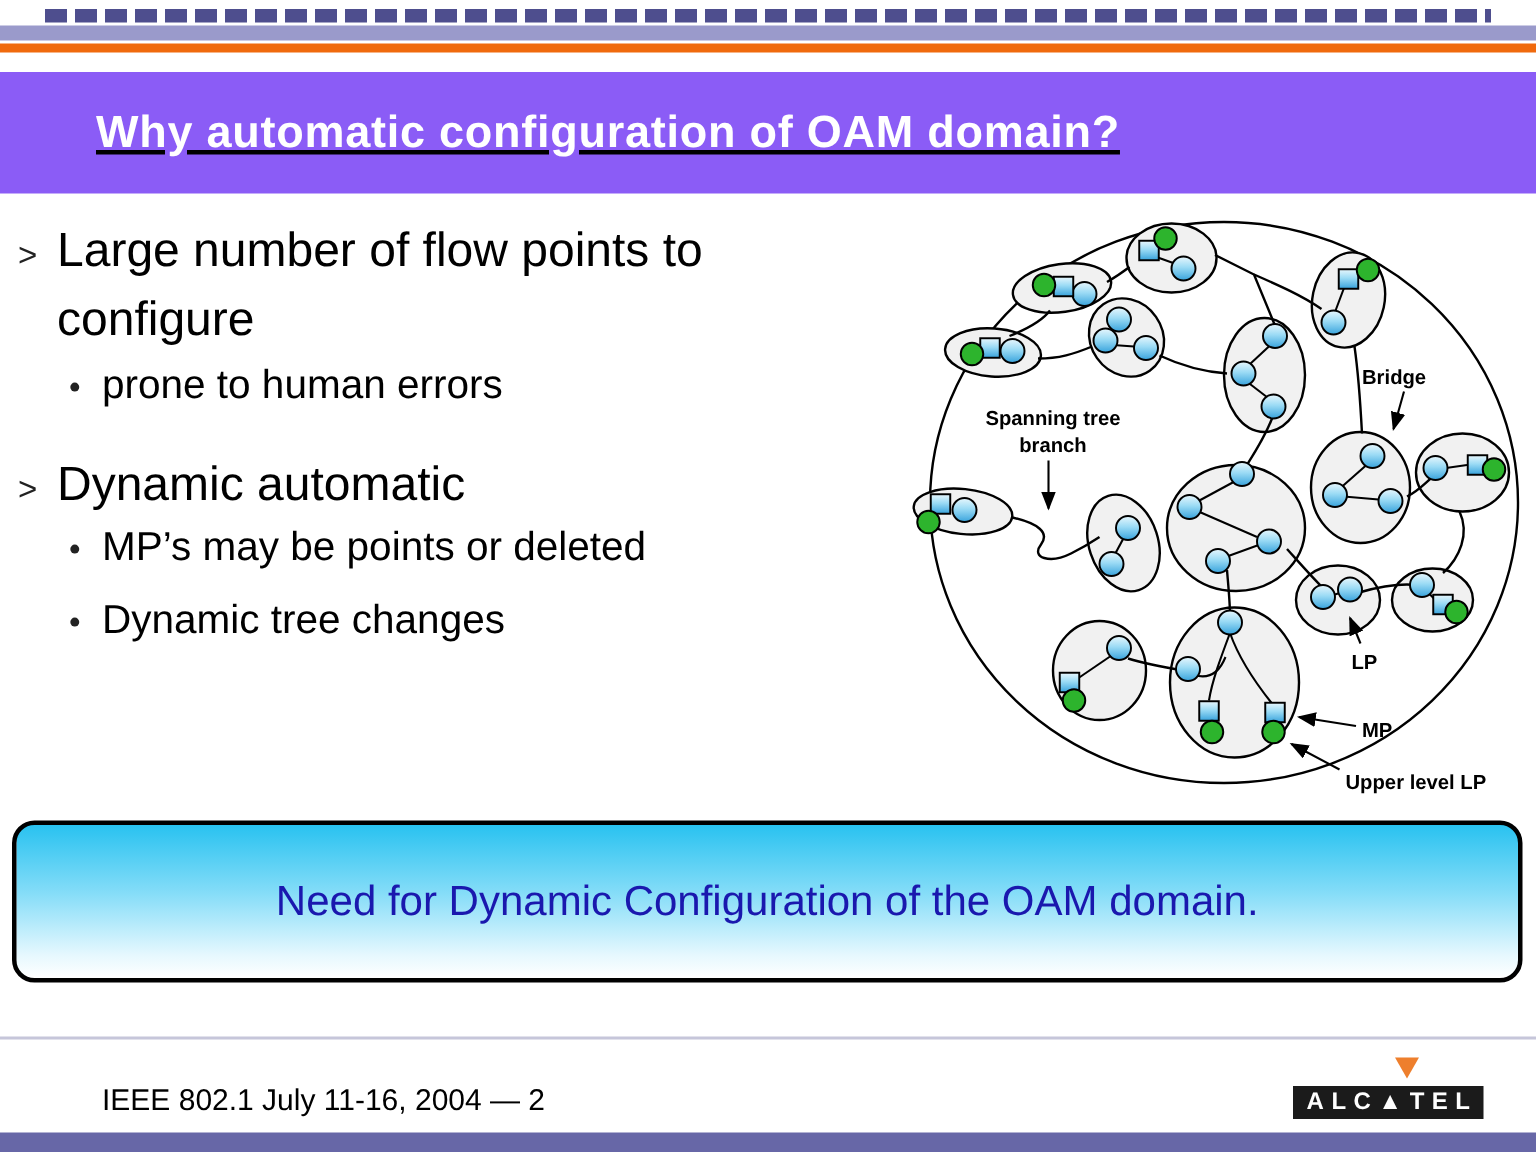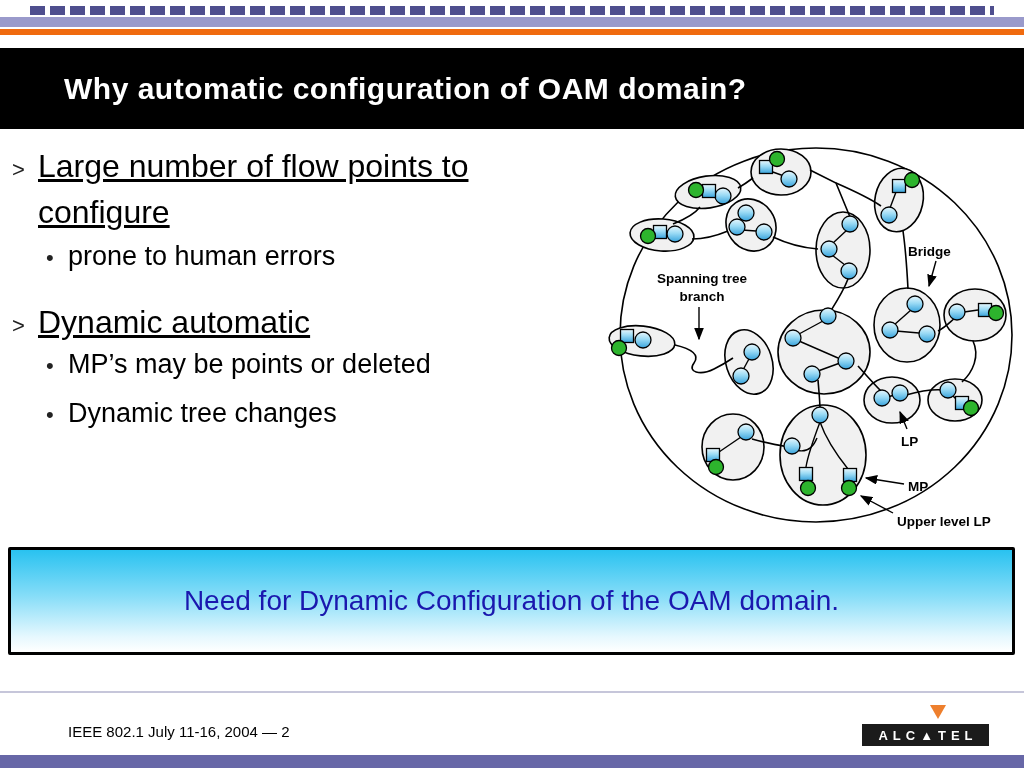--- a/index.html
+++ b/index.html
@@ -9,60 +9,60 @@
   }
   .abs{position:absolute;}
 
   
   .deco-dash{left:30px;top:6px;width:964px;height:9px;
     background:repeating-linear-gradient(90deg,#4e4e8e 0 15px,#ffffff 15px 20px);}
   .deco-lav{left:0;top:17px;width:1024px;height:10px;background:#9a9acb;}
   .deco-orange{left:0;top:29px;width:1024px;height:6px;background:#f06a0e;}
 
   
-  .title-band{left:0;top:48px;width:1024px;height:81px;background:#000000;
+  .title-band{left:0;top:48px;width:1024px;height:81px;background:#8b5cf6;
     display:flex;align-items:center;box-sizing:border-box;padding-left:64px;text-decoration:underline;}
   .title-band h1{margin:0;font-size:30px;font-weight:bold;color:#ffffff;letter-spacing:0.5px;}
 
   
   .bullet{display:flex;align-items:baseline;color:#000;}
   .bullet .mk{flex:0 0 auto;color:#222;}
   .lvl1{left:12px;font-size:32px;}
   .lvl1 .mk{width:26px;font-size:22px;}
-  .lvl1 .tx{width:500px;line-height:1.45;text-decoration:underline;}
+  .lvl1 .tx{width:500px;line-height:1.45;}
   .lvl2{left:46px;font-size:27px;}
   .lvl2 .mk{width:22px;font-size:22px;}
   .b1{top:143px;} .b2{top:241px;} .b3{top:299px;} .b4{top:349px;} .b5{top:398px;}
 
   
   .diagram{left:600px;top:140px;width:424px;height:400px;}
   .diagram .br{fill:#f1f1f1;stroke:#000;stroke-width:1.6;}
   .diagram .outer{fill:none;stroke:#000;stroke-width:1.6;}
   .diagram .ln{fill:none;stroke:#000;stroke-width:1.6;}
   .diagram .tln{fill:none;stroke:#000;stroke-width:1.4;}
   .diagram .pt{fill:url(#pg);stroke:#000;stroke-width:1.3;}
   .diagram .gn{fill:#2db42d;stroke:#000;stroke-width:1.3;}
   .diagram .lbl{font-family:"Liberation Sans",sans-serif;font-size:13.5px;font-weight:bold;fill:#000;}
 
   
   .callout{left:8px;top:547px;width:1007px;height:108px;box-sizing:border-box;
-    border:3px solid #000;border-radius:2px;
+    border:3px solid #000;border-radius:15px;
     background:linear-gradient(180deg,#29c2f0 0%,#86ddf8 45%,#e6f8fe 85%,#ffffff 100%);
     display:flex;flex-direction:column;justify-content:center;align-items:center;
     font-size:28px;line-height:1.55;color:#1a18ae;text-align:center;}
 
   
   .foot-rule{left:0;top:691px;width:1024px;height:2px;background:#c6c6da;}
-  .foot-text{left:68px;top:723px;font-size:15px;color:#000;}
+  .foot-text{left:68px;top:723px;font-size:20px;color:#000;}
   .logo-tri{left:930px;top:705px;width:0;height:0;
     border-left:8px solid transparent;border-right:8px solid transparent;
     border-top:14px solid #ee7f2d;}
   .logo-box{left:862px;top:724px;width:127px;height:22px;background:#1b1b1b;
     color:#ffffff;display:flex;align-items:center;justify-content:center;
-    font-size:13px;font-weight:bold;letter-spacing:5px;padding-left:5px;box-sizing:border-box;}
+    font-size:16px;font-weight:bold;letter-spacing:5px;padding-left:5px;box-sizing:border-box;}
   .bottom-bar{left:0;top:755px;width:1024px;height:13px;background:#6767a7;}
 </style>
 </head>
 <body>
 
 <div class="abs deco-dash"></div>
 <div class="abs deco-lav"></div>
 <div class="abs deco-orange"></div>
 
 <div class="abs title-band">

